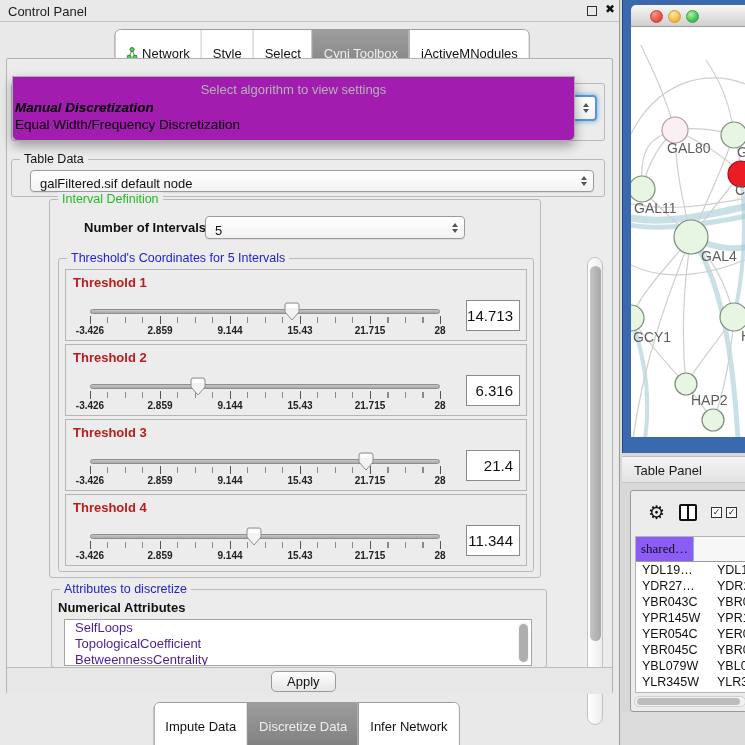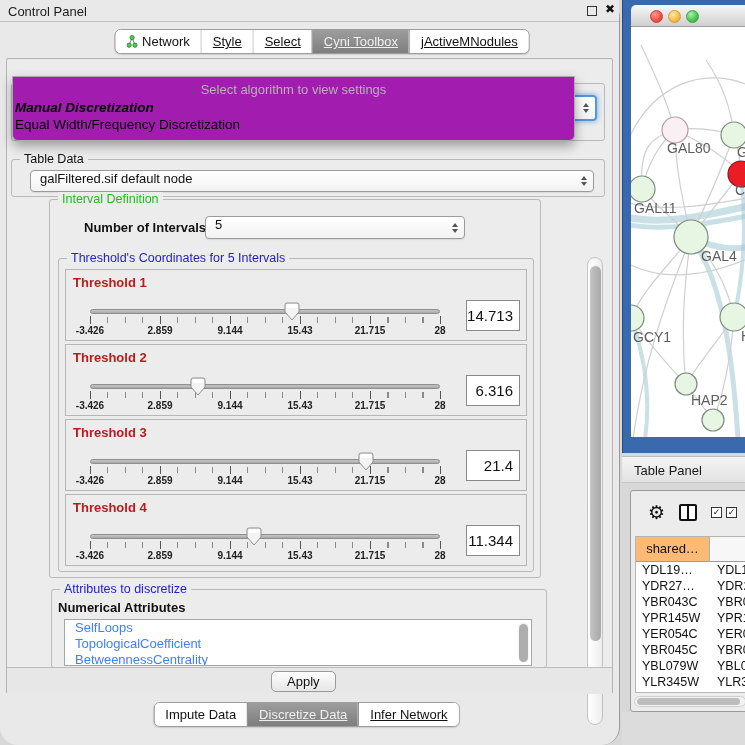--- a/index.html
+++ b/index.html
@@ -1,44 +1,44 @@
 <!DOCTYPE html>
 <html><head>
 <meta charset="utf-8">
 <style>
   * { margin:0; padding:0; box-sizing:border-box; }
   html,body { width:745px; height:745px; }
   body { font-family:"Liberation Sans","DejaVu Sans",sans-serif; background:#d8d8d8; }
   .screen { position:relative; width:745px; height:745px; overflow:hidden; background:#d8d8d8; }
 
   
-  .cp-window { position:absolute; left:0; top:0; width:620px; height:745px; background:#e9e9e9; border-right:1px solid #9a9a9a;border-radius:18px; }
+  .cp-window { position:absolute; left:0; top:0; width:620px; height:745px; background:#e9e9e9; border-right:1px solid #9a9a9a; }
   .cp-titlebar { position:absolute; left:0; top:0; width:100%; height:22px; background:#e9e9e9; border-bottom:1px solid #c2c2c2; }
   .cp-title { position:absolute; left:8px; top:4px; font-size:13px; color:#1c1c1c; }
   .float-icon { position:absolute; right:22px; top:6px; width:10px; height:10px; border:1.6px solid #333; background:transparent; }
   .close-icon { position:absolute; right:4px; top:2px; font-size:12px; font-weight:bold; color:#111; cursor:default; }
 
   
   .tabgroup { position:absolute; display:flex; border:1px solid #9d9d9d; border-radius:6px; overflow:hidden; background:#fff; box-shadow:0 1px 1px rgba(0,0,0,.12); }
-  .tab { padding:4px 11px; font-size:13px; color:#111; background:#fff; display:flex; align-items:center; gap:5px; white-space:nowrap; }
-  .tab + .tab { border-left:1px solid #c9c9c9;text-decoration:underline; }
+  .tab { padding:16px 11px; font-size:13px; color:#111; background:#fff; display:flex; align-items:center; gap:5px; white-space:nowrap; }
+  .tab + .tab { border-left:1px solid #c9c9c9; }
   .tab.selected { background:linear-gradient(#9d9d9d,#7e7e7e); color:#efefef; border-left-color:#7e7e7e; }
   .tab.selected + .tab { border-left-color:#7e7e7e; }
   #topTabs { top:29px; left:50%; transform:translateX(-47%); }
   #bottomTabs { top:702px; left:50%; transform:translateX(-51%); }
 
   
   .main-panel { position:absolute; left:6px; top:58px; width:607px; height:636px; background:#ececec; border:1px solid #b3b3b3; border-radius:2px; }
 
   .group { position:absolute; border:1px solid #b9b9b9; border-radius:3px; }
   .group-label { position:absolute; top:-8px; left:8px; background:#ececec; padding:0 4px; font-size:12.5px; color:#111; line-height:15px; white-space:nowrap; }
   .group-label.green { color:#22bb22; }
   .group-label.blue { color:#2222cc; }
 
-  .combo { position:absolute; background:linear-gradient(#ffffff,#f2f2f2); border:1px solid #9b9b9b; border-radius:4px; font-size:13px; color:#111; display:flex; align-items:flex-start; padding:0 20px 0 9px; box-shadow:0 1px 1px rgba(0,0,0,.08); }
+  .combo { position:absolute; background:linear-gradient(#ffffff,#f2f2f2); border:1px solid #9b9b9b; border-radius:4px; font-size:13px; color:#111; display:flex; align-items:flex-end; padding:0 20px 0 9px; box-shadow:0 1px 1px rgba(0,0,0,.08); }
   .combo .stepper { position:absolute; right:6px; top:50%; transform:translateY(-50%); display:flex; flex-direction:column; align-items:center; }
   .tri-up { width:0; height:0; border-left:3.5px solid transparent; border-right:3.5px solid transparent; border-bottom:4.5px solid #555; margin-bottom:2px; }
   .tri-down { width:0; height:0; border-left:3.5px solid transparent; border-right:3.5px solid transparent; border-top:4.5px solid #555; }
   .combo.focus { border:2px solid #5596d8; box-shadow:0 0 5px 1px #8db9e4; }
 
   
   .popup { position:absolute; left:12px; top:76px; width:563px; height:65px; background:#a21caf; border:1px solid #ababab; border-radius:0 0 6px 6px; box-shadow:0 5px 12px rgba(0,0,0,.35); z-index:30; padding-top:3px; }
   .popup-prompt { text-align:center; font-size:13px; color:#b4b4b4; height:19px; line-height:19px; }
   .popup-item { font-size:13.5px; color:#000; height:17px; line-height:17px; padding-left:2px; }
   .popup-item.bold { font-weight:bold;font-style:italic; }
@@ -53,21 +53,21 @@
   .track { position:absolute; left:0; right:0; top:7px; height:5px; background:linear-gradient(#c6c6c6,#a9a9a9); border:1px solid #8e8e8e; border-radius:4px; }
   .handle { position:absolute; top:0; width:16px; height:19px; }
   .ticks { position:absolute; left:0; top:15px; width:351px; height:6px;
            background:repeating-linear-gradient(to right,#8a8a8a 0,#8a8a8a 1px,transparent 1px,transparent 17.5px); }
   .majtick { position:absolute; top:14px; width:1px; height:8px; background:#555; }
   .ticklabel { position:absolute; top:23px; transform:translateX(-50%); font-size:10px; font-weight:bold; color:#222; white-space:nowrap; }
   .tvalue { position:absolute; right:6px; top:30px; width:54px; height:31px; background:#fff; border:1px solid #8a8a8a; font-size:15px; color:#111; text-align:right; padding:6px 6px 0 0; }
 
   
   .attr-list { position:absolute; background:#fff; border:1px solid #a5a5a5; overflow:hidden; }
-  .attr-item { font-size:13px; color:#3b82f6; height:16px; line-height:16px; padding-left:10px; white-space:nowrap; }
+  .attr-item { font-size:13px; color:#4c1d95; height:16px; line-height:16px; padding-left:10px; white-space:nowrap; }
   .mini-vscroll { position:absolute; right:2px; top:2px; width:11px; bottom:2px; background:#f6f6f6; border-radius:6px; }
   .mini-vscroll .thumb { position:absolute; left:1px; right:1px; top:2px; height:38px; background:#aeaeae; border-radius:6px; }
 
   
   .vscroll { position:absolute; left:580px; top:198px; width:16px; height:468px; background:linear-gradient(to right,#ffffff,#ededed); border:1px solid #c3c3c3; border-radius:8px; }
   .vscroll .thumb { position:absolute; left:1.5px; width:11px; top:8px; height:375px; background:linear-gradient(to right,#c4c4c4,#a8a8a8); border-radius:7px; }
 
   .apply-row { position:absolute; left:0px; top:608px; width:605px; height:27px; border-top:1px solid #bdbdbd; background:#e7e7e7; }
   .apply-btn { position:absolute; left:264px; top:3px; padding:2px 15px; font-size:13px; color:#111; background:linear-gradient(#fefefe,#e6e6e6); border:1px solid #9a9a9a; border-radius:5px; }
 
@@ -86,21 +86,21 @@
   .tp-panel { position:absolute; left:630px; top:490px; width:120px; height:222px; background:#ececec; border:1px solid #9a9a9a; border-radius:3px; }
   .tp-toolbar { position:absolute; left:0; top:0; width:100%; height:42px; display:flex; align-items:center; gap:14px; padding-left:17px; }
   .gear-glyph { font-size:19px; color:#111; line-height:19px; }
   .split-icon { width:18px; height:17px; border:2px solid #111; border-radius:2px; position:relative; background:#fff; }
   .split-icon::after { content:""; position:absolute; left:50%; top:0; bottom:0; width:2px; background:#111; transform:translateX(-1px); }
   .cb-pair { display:flex; gap:4px; }
   .cbx { width:11px; height:11px; border:1.5px solid #333; font-size:9px; line-height:9px; text-align:center; color:#222; background:#fff; }
   .tp-table { position:absolute; left:4px; top:45px; right:-10px; bottom:18px; background:#fff; border:1px solid #b5b5b5; overflow:hidden; }
   .tp-thead { display:flex; height:25px; }
   .tp-th { font-size:13px; color:#111; text-align:center; line-height:24px; overflow:hidden; white-space:nowrap; }
-  .tp-th.c1 { width:74px; background:#fdba74; border-right:1px solid #8fb6ca; border-bottom:1px solid #9a9a9a; }
+  .tp-th.c1 { width:58px; background:#8b5cf6; border-right:1px solid #8fb6ca; border-bottom:1px solid #9a9a9a;font-family:Liberation Serif, serif; }
   .tp-th.c2 { flex:1; background:#f7f7f7; border-bottom:1px solid #9a9a9a; text-align:right; padding-right:4px; }
   .tp-row { display:flex; height:16px; }
   .tp-td { font-size:12.5px; color:#111; line-height:16px; white-space:nowrap; overflow:hidden; }
   .tp-td.c1 { width:74px; padding-left:6px; }
   .tp-td.c2 { flex:1; padding-left:7px; }
   .tp-hscroll { position:absolute; left:3px; bottom:4px; width:112px; height:11px; background:#f3f3f3; border:1px solid #cfcfcf; border-radius:6px; }
   .tp-hscroll .thumb { position:absolute; top:1px; left:2px; width:103px; height:7px; background:#bdbdbd; border-radius:5px; }
   .below-panel { position:absolute; left:622px; top:712px; width:123px; height:33px; background:#dcdcdc; }
 </style>
 </head>

